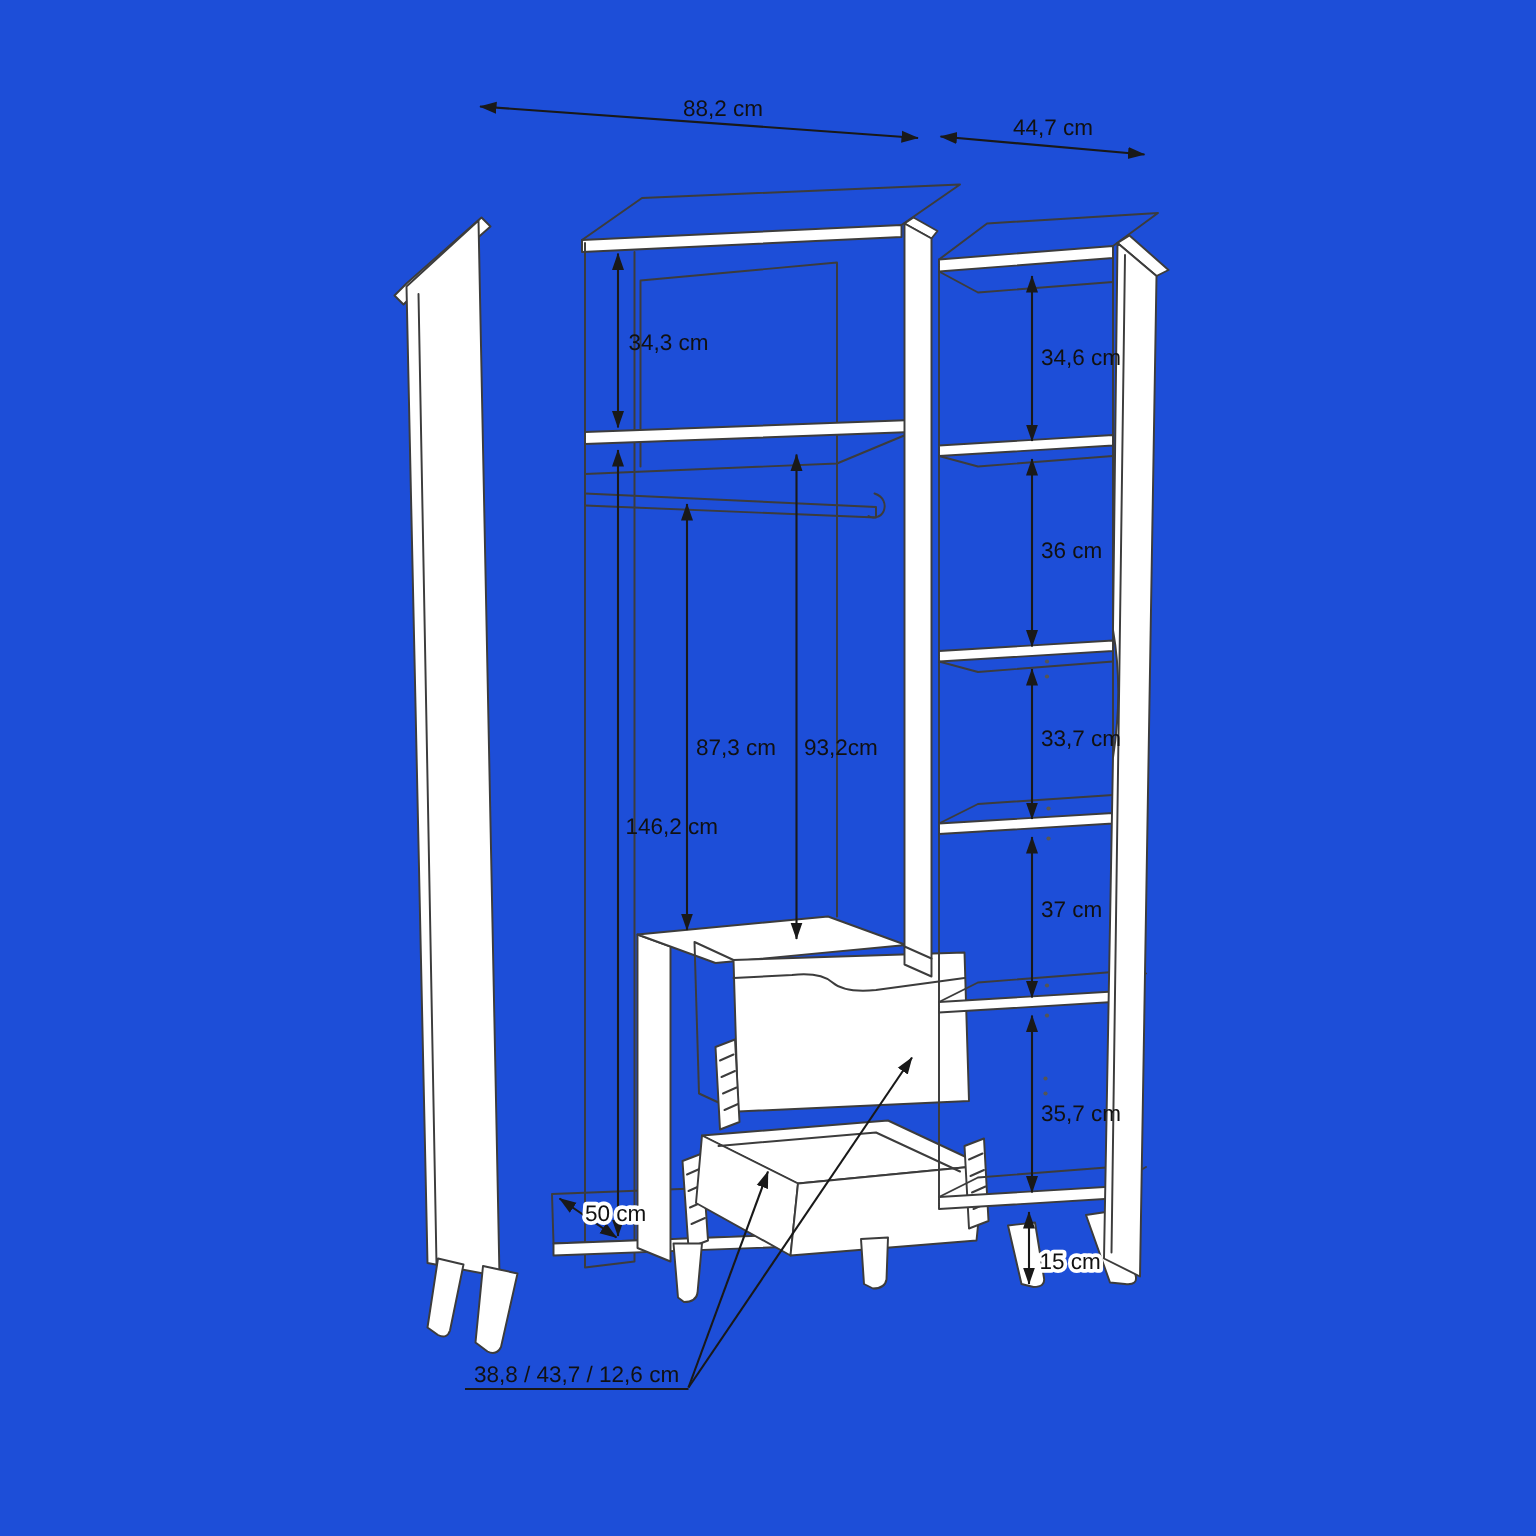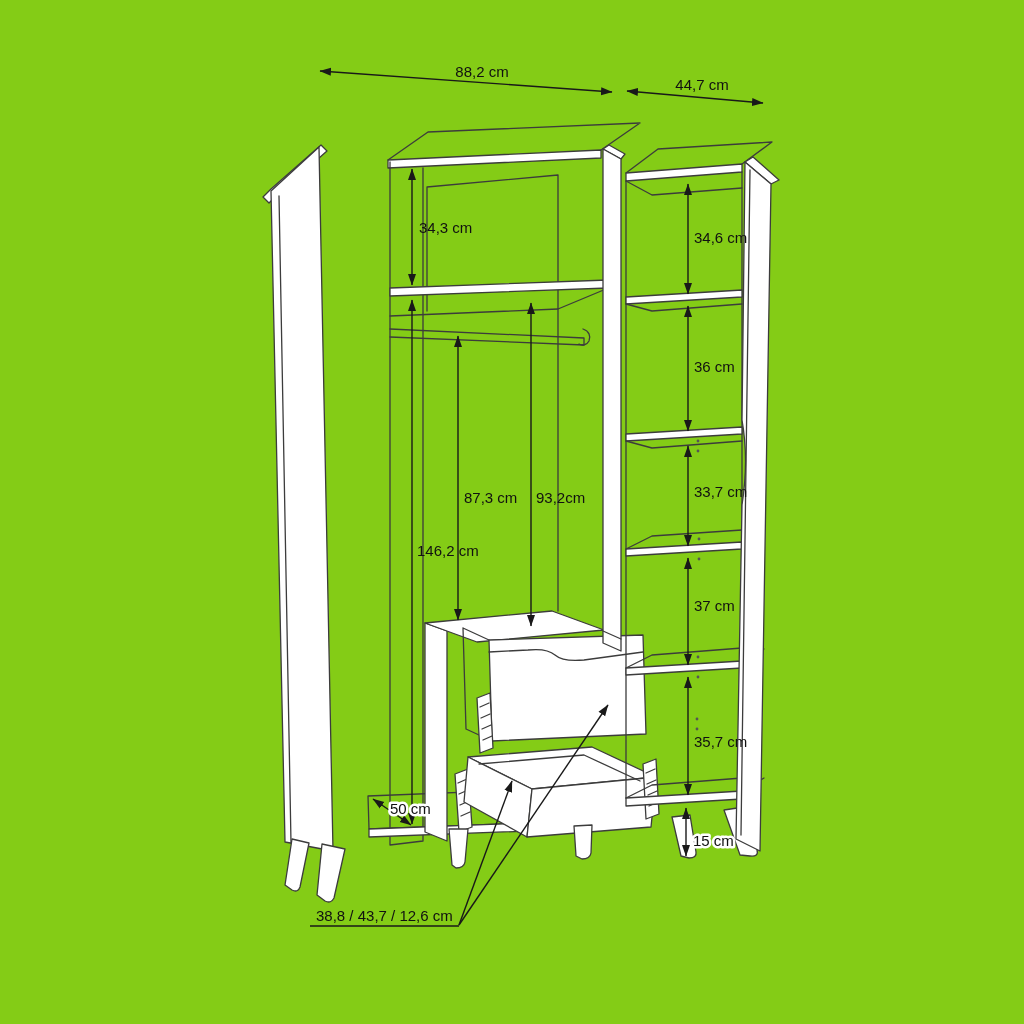--- a/index.html
+++ b/index.html
@@ -1,16 +1,16 @@
 <!DOCTYPE html>
 <html><head>
 <meta charset="utf-8">
 <style>
   html,body{margin:0;padding:0;background:#fff;}
-  .stage{width:1024px;height:1024px;background:#84cc16;position:relative;overflow:hidden;}
+  .stage{width:1024px;height:1024px;background:#1d4ed8;position:relative;overflow:hidden;}
   svg{display:block;}
   .s{stroke:#3c3c3c;fill:none;stroke-width:1.3;stroke-linejoin:round;stroke-linecap:round;}
   .sw{stroke:#3c3c3c;fill:#ffffff;stroke-width:1.3;stroke-linejoin:round;}
   .d{stroke:#191919;fill:none;stroke-width:1.4;}
   .dot{fill:#555;stroke:none;}
   text{font-family:"Liberation Sans","DejaVu Sans",sans-serif;font-size:15px;fill:#111;}
   .mid{text-anchor:middle;}
   .halo{paint-order:stroke;stroke:#ffffff;stroke-width:5px;stroke-linejoin:round;}
 </style>
 </head>

